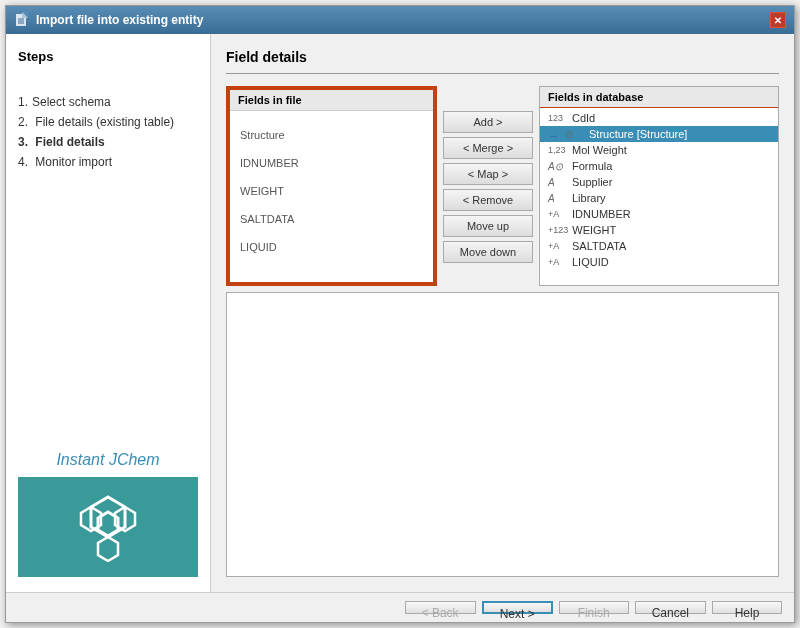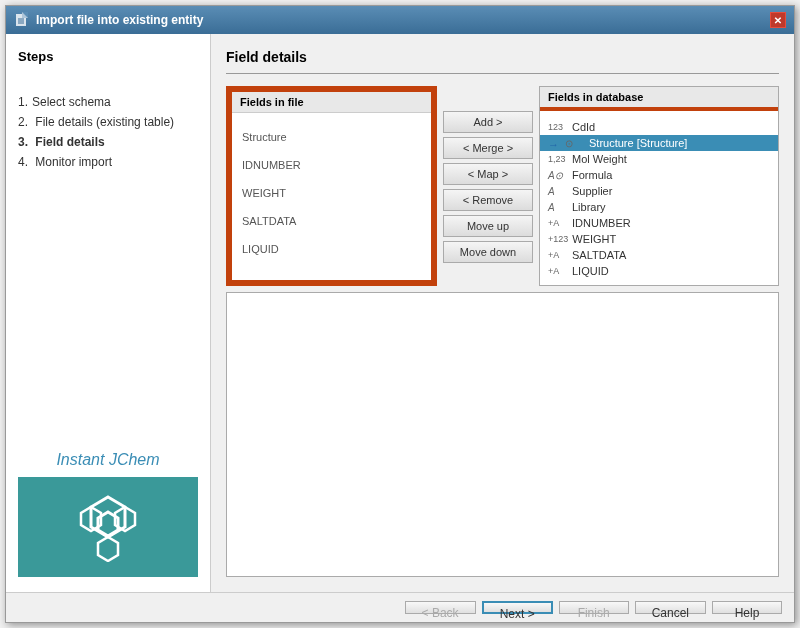--- a/index.html
+++ b/index.html
@@ -133,21 +133,21 @@
       flex: 1;
       overflow: hidden;
     }
     .top-section {
       display: flex;
       gap: 6px;
       height: 200px;
       margin-bottom: 6px;
     }
     .fields-box {
-      border: 6px solid #c2410c;
+      border: 4px solid #c2410c;
       background: white;
       flex: 1;
       overflow: hidden;
       display: flex;
       flex-direction: column;
     }
     .fields-box-header {
       background: #e8e8e8;
       border-bottom: 1px solid #ccc;
       padding: 4px 8px;
@@ -196,29 +196,29 @@
       border: 1px solid #aaa;
       background: white;
       width: 240px;
       flex-shrink: 0;
       display: flex;
       flex-direction: column;
       overflow: hidden;
     }
     .db-fields-box-header {
       background: #e8e8e8;
-      border-bottom: 4px solid #c2410c;
+      border-bottom: 1px solid #c2410c;
       padding: 4px 8px;
       font-size: 11px;
       font-weight: bold;
     }
     .db-fields-content {
       overflow-y: auto;
       flex: 1;
-      padding: 8px 0;
+      padding: 2px 0;
     }
     .db-field-item {
       padding: 2px 8px;
       font-size: 11px;
       color: #333;
       cursor: default;
       display: flex;
       align-items: center;
       gap: 4px;
     }

